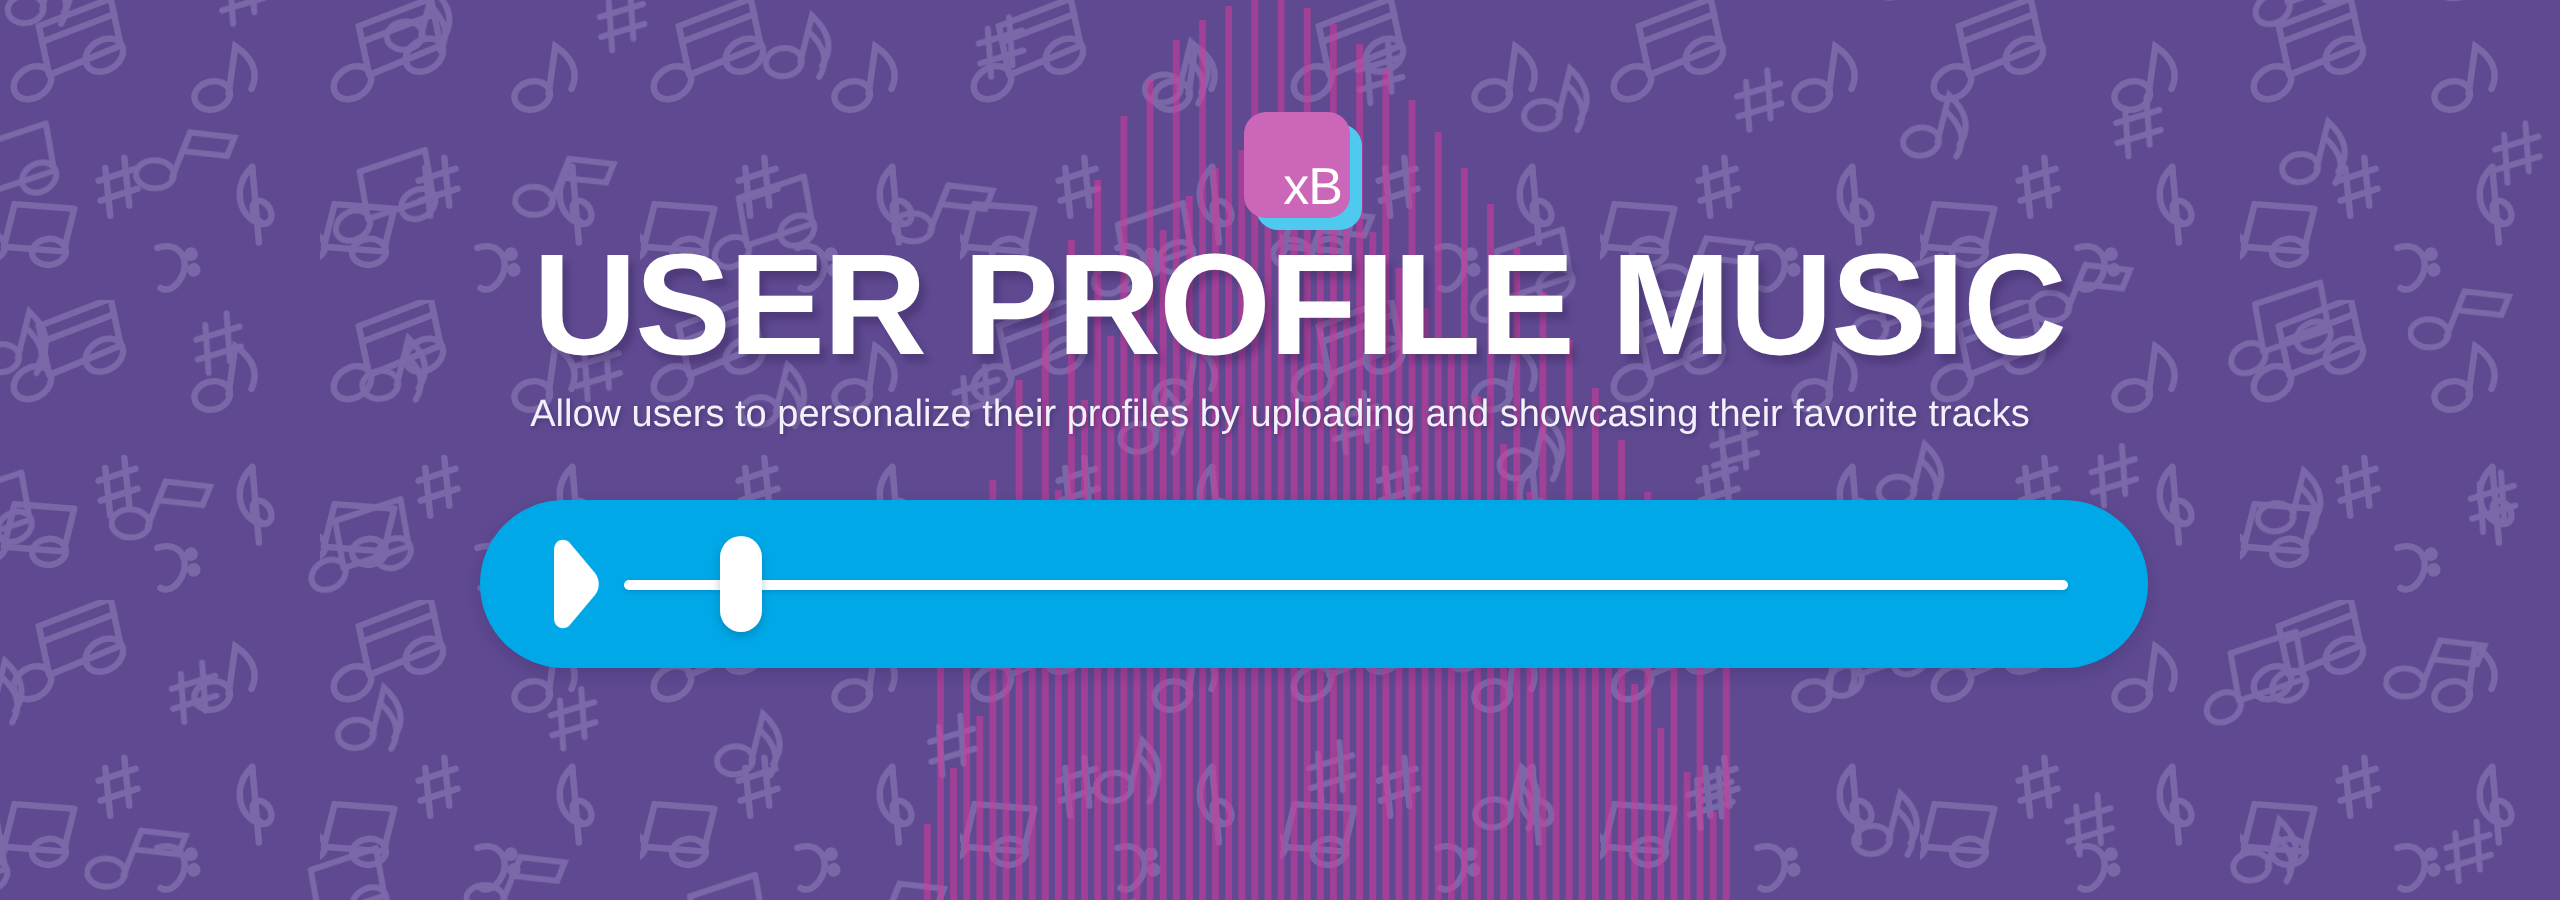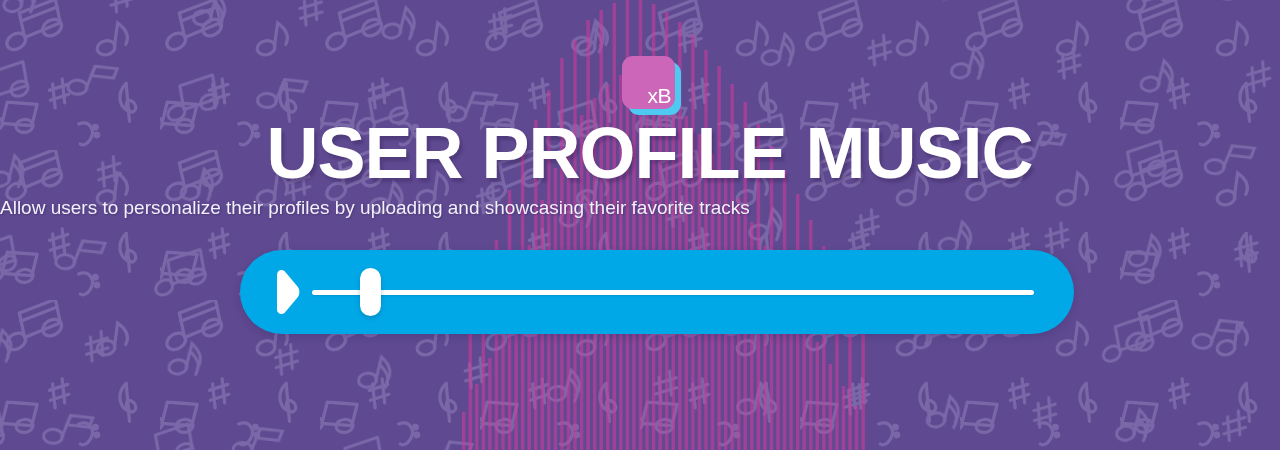--- a/index.html
+++ b/index.html
@@ -61,21 +61,21 @@
     left:0; top:0;
     width:53px; height:53px;
     border-radius:11px;
     background:#cc66b8;
     display:flex;
     align-items:flex-end;
     justify-content:flex-end;
   }
   .logo-text{
     color:#ffffff;
-    font-size:21px;
+    font-size:26px;
     font-weight:400;
     line-height:1;
     padding:0 4px 3px 0;
     letter-spacing:-0.5px;
     font-family:"Liberation Sans", sans-serif;
   }
 
   
   .title{
     position:absolute;
@@ -91,20 +91,21 @@
     font-family:"Liberation Sans", sans-serif;
     white-space:nowrap;
     padding-left:19px;
   }
 
   
   .subtitle{
     position:absolute;
     left:0; right:0;
     top:197px;
+    text-align:center;
     color:#f2f0fa;
     font-size:19px;
     font-weight:400;
     line-height:1.2;
     text-shadow:1px 1px 2px rgba(40,20,70,.35);
     font-family:"Liberation Sans", sans-serif;
     white-space:nowrap;
   }
 
   

